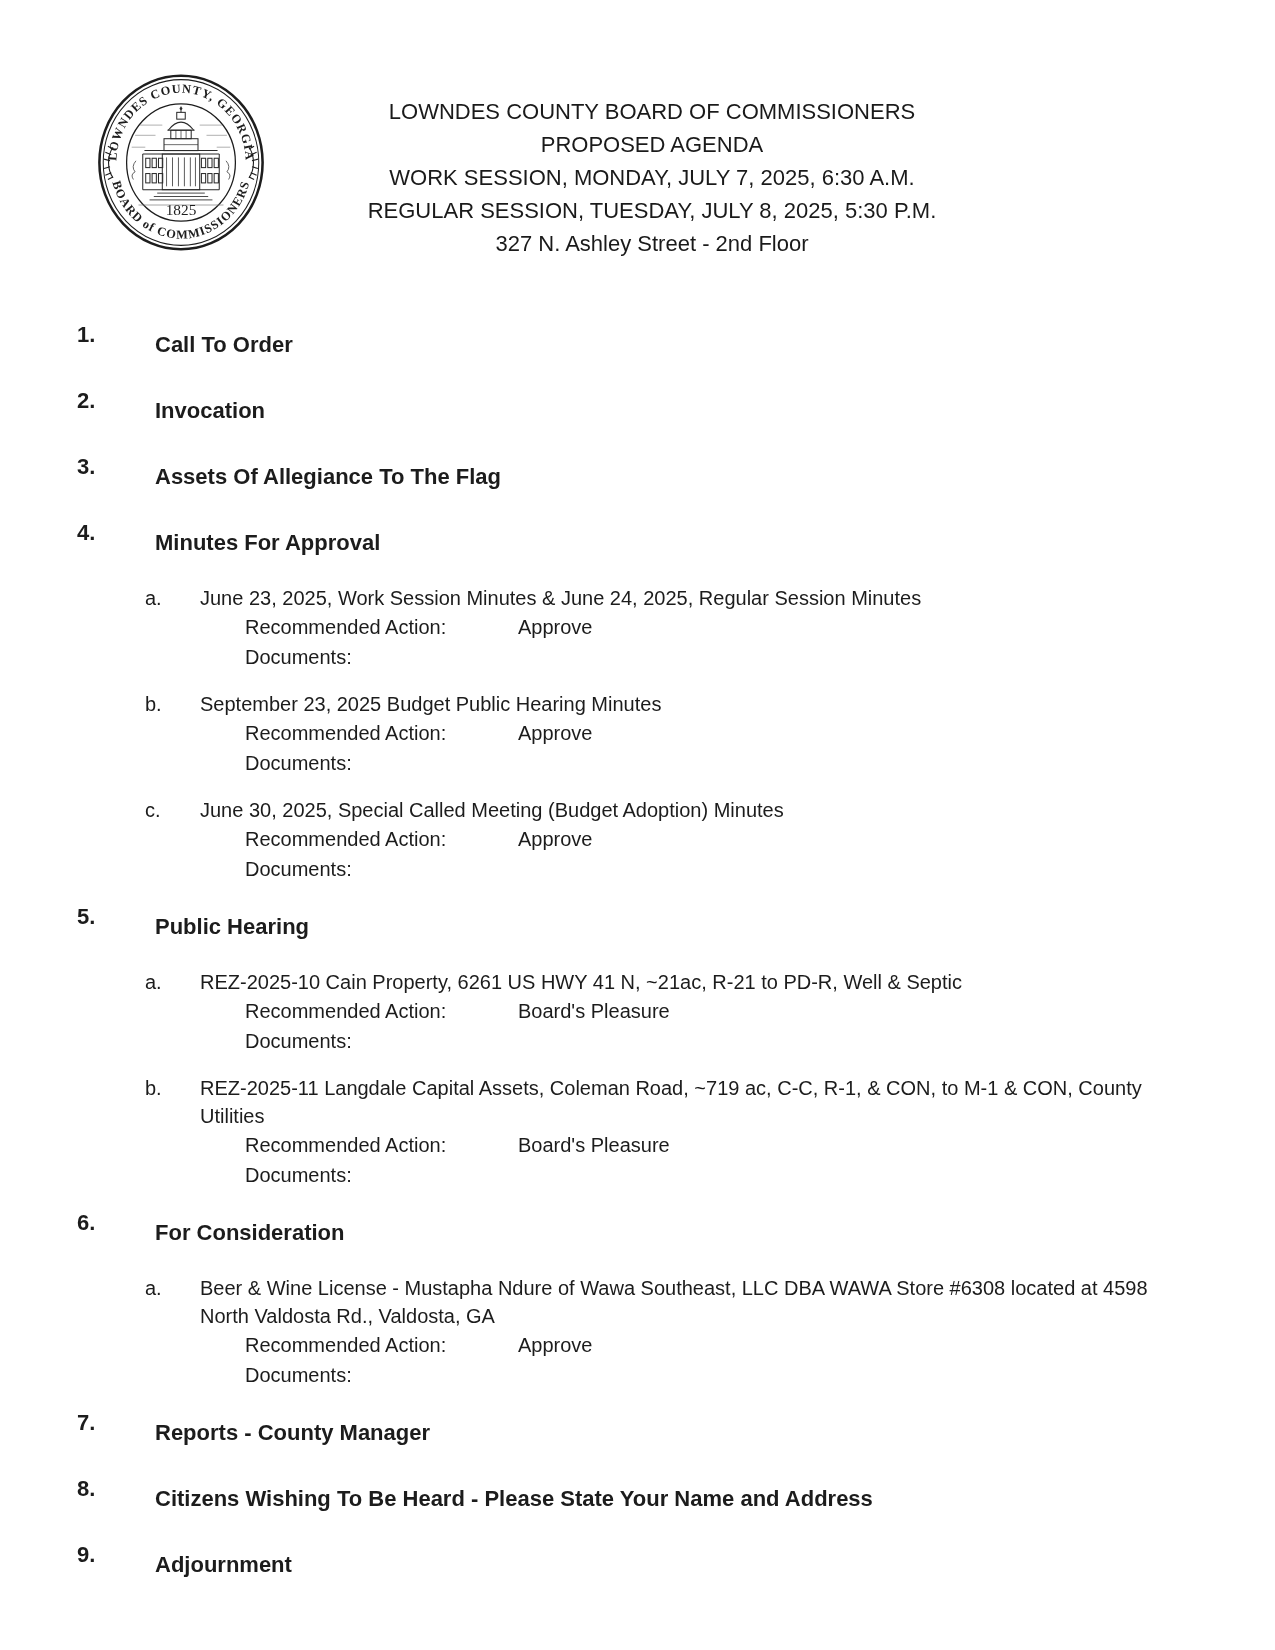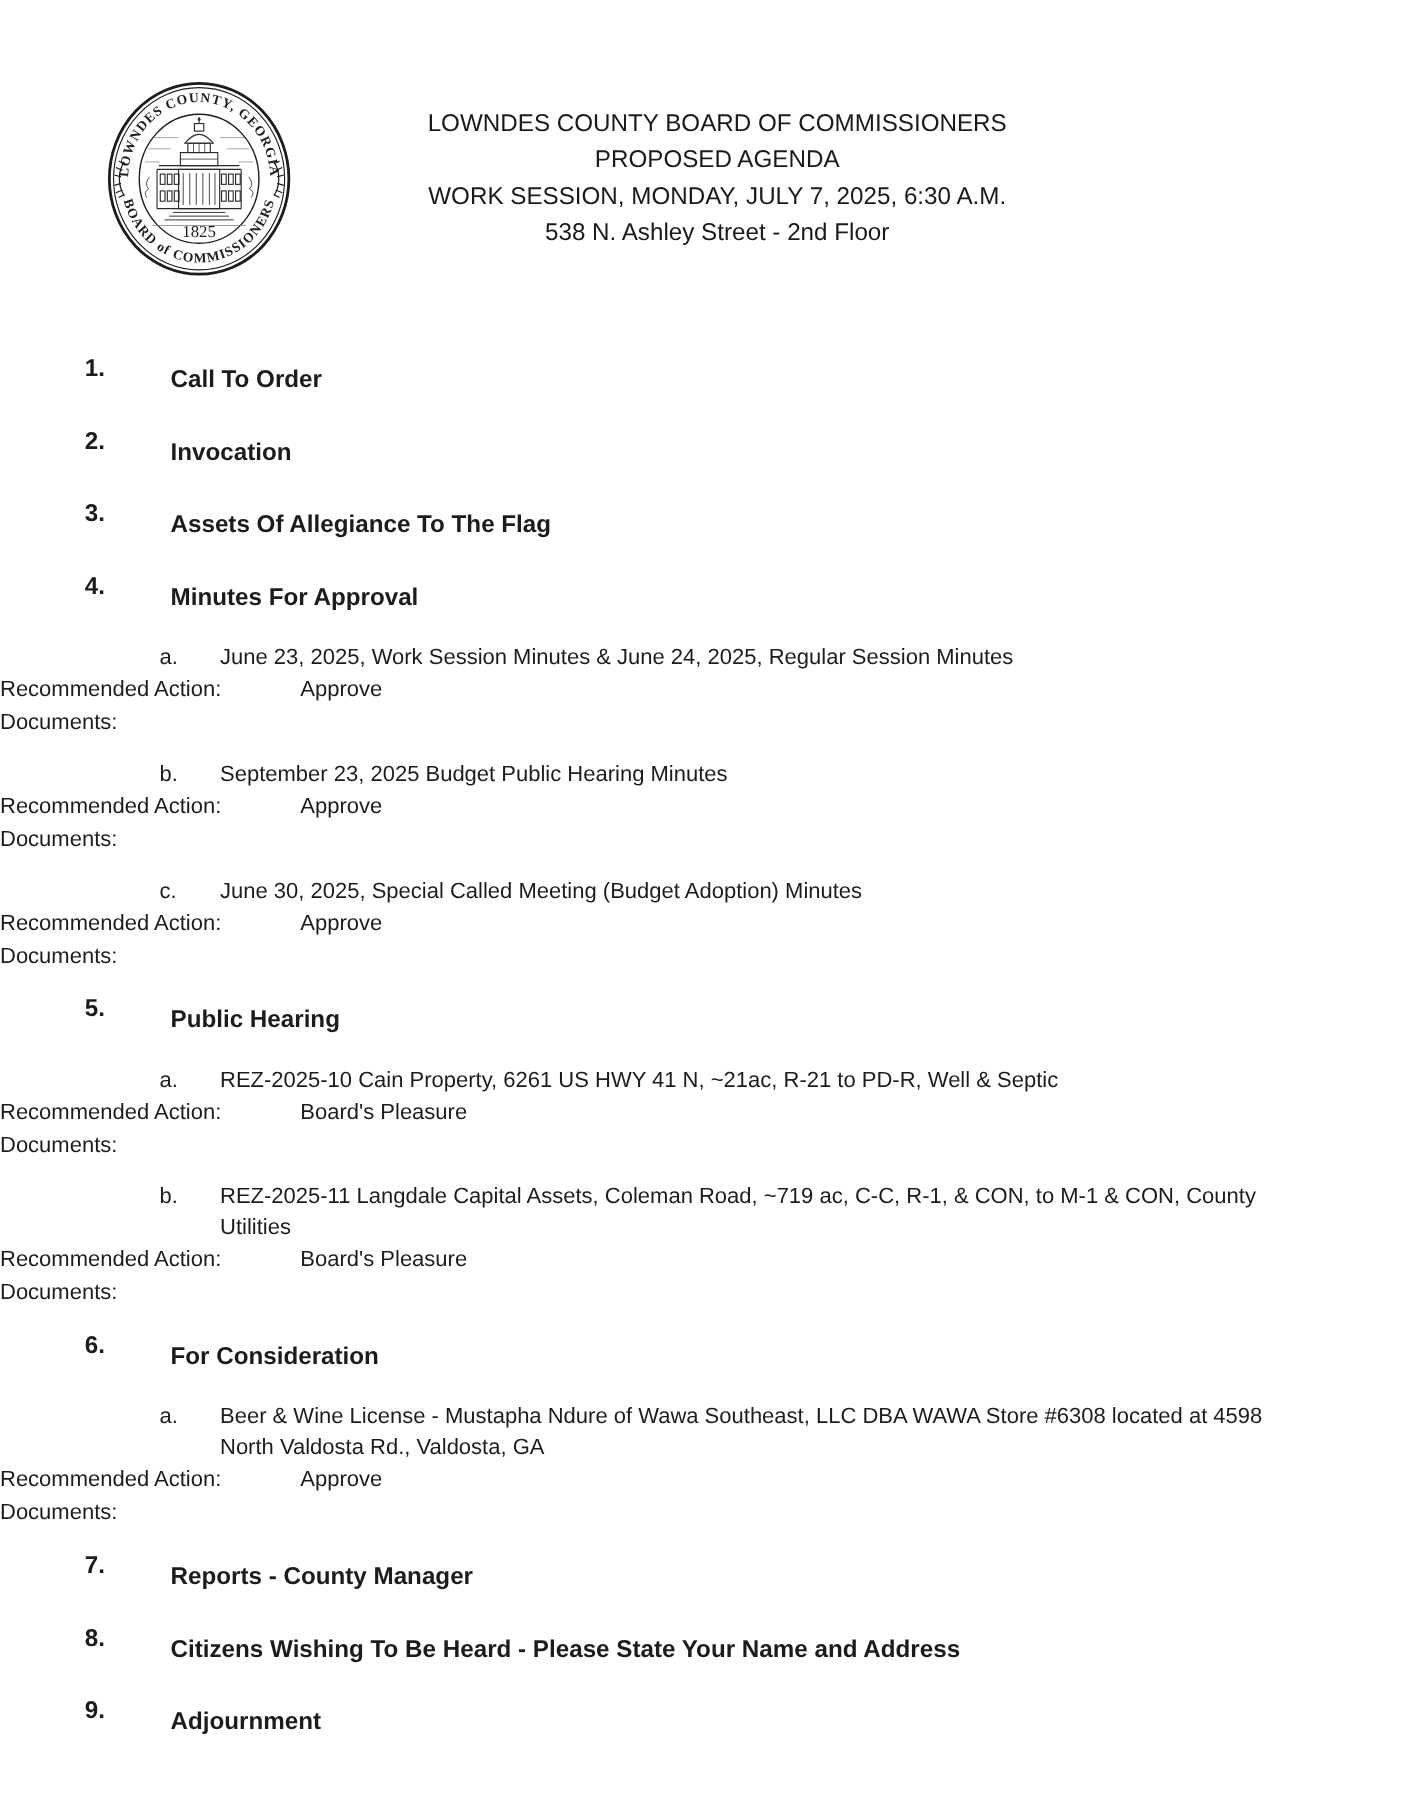--- a/index.html
+++ b/index.html
@@ -26,21 +26,21 @@
   .section-row{display:flex;line-height:26px;}
   .num{
     display:inline-block;width:68px;margin-left:77px;flex:0 0 auto;
     font-weight:bold;font-size:22px;
   }
   h2.section-title{margin:10px;font-weight:bold;font-size:22px;line-height:26px;text-align:right;}
   .sub-item{padding-top:18px;font-size:20px;}
   .sub-row{display:flex;line-height:28px;}
   .letter{display:inline-block;width:55px;margin-left:145px;flex:0 0 auto;}
   .sub-text{width:1000px;}
-  .detail-row{display:flex;line-height:30px;}
+  .detail-row{display:flex;line-height:30px;margin-left:245px;}
   .detail-label{display:inline-block;width:273px;flex:0 0 auto;}
   .detail-value{display:inline-block;}
 </style>
 </head>
 <body>
 
 <div class="page">
 
   <header class="doc-header">
 
@@ -104,21 +104,22 @@
           <path d="M153,104 q6,7 1,13 q6,3 2,9" stroke="#4a4a4a" stroke-width="1"></path>
         </g>
         <text x="100" y="168" text-anchor="middle" font-family="Liberation Serif, serif" font-size="18" fill="#1d1d1d">1825</text>
       </svg>
     </div>
 
     <div class="header-text">
       <div class="title-line">LOWNDES COUNTY BOARD OF COMMISSIONERS</div>
       <div class="title-line">PROPOSED AGENDA</div>
       <div class="title-line">WORK SESSION, MONDAY, JULY 7, 2025, 6:30 A.M.</div>
-      <div class="title-line">538 N. Ashley Street - 2nd Floor</div>
+      <div class="title-line">REGULAR SESSION, TUESDAY, JULY 8, 2025, 5:30 P.M.</div>
+      <div class="title-line">327 N. Ashley Street - 2nd Floor</div>
     </div>
 
   </header>
 
   <main class="agenda">
       <section class="agenda-section">
         <div class="section-row">
           <span class="num">1.</span>
           <h2 class="section-title">Call To Order</h2>
         </div>

